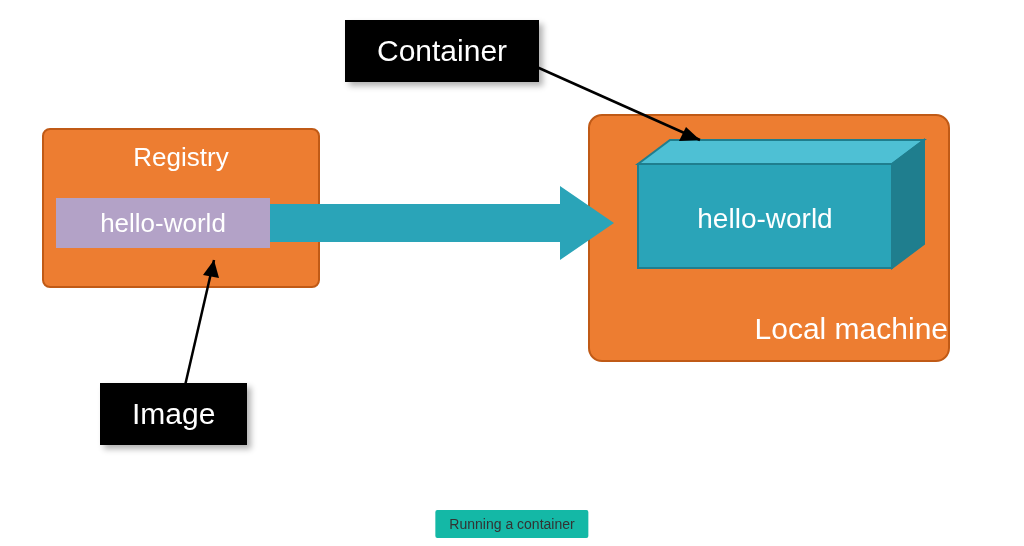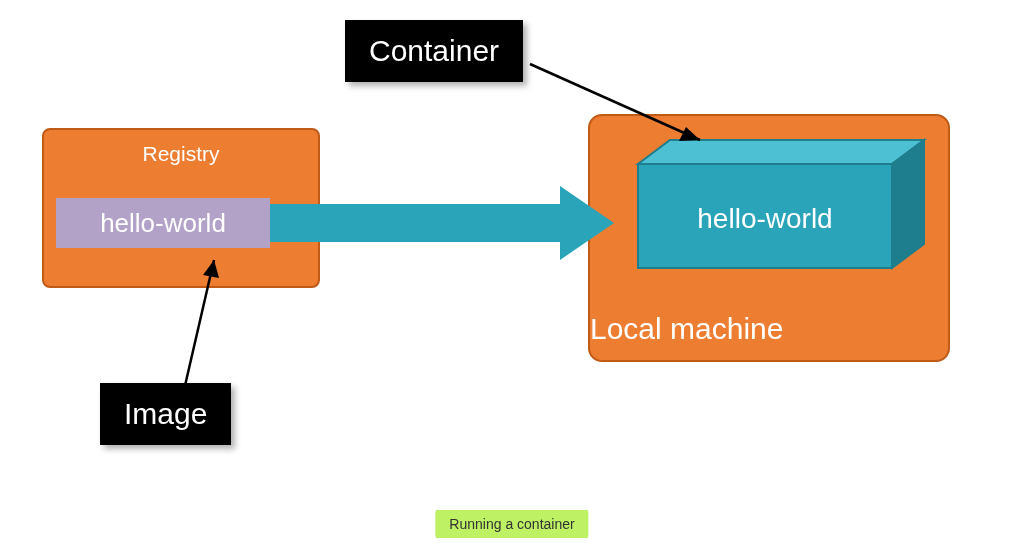--- a/index.html
+++ b/index.html
@@ -8,38 +8,38 @@
       height: 546px;
       font-family: -apple-system, BlinkMacSystemFont, "Segoe UI", Helvetica, Arial, sans-serif;
       background: #ffffff;
       position: relative;
       overflow: hidden;
     }
     .label-box {
       position: absolute;
       background: #000000;
       color: #ffffff;
-      padding: 14px 24px;
+      padding: 14px 32px;
       font-size: 30px;
       font-weight: 400;
       box-shadow: 4px 4px 6px rgba(0,0,0,0.3);
     }
     .registry-box {
       position: absolute;
       left: 42px;
       top: 128px;
       width: 278px;
       height: 160px;
       background: #ed7d31;
       border: 2px solid #c05a16;
       border-radius: 8px;
     }
     .registry-title {
       color: #ffffff;
-      font-size: 21px;
+      font-size: 26px;
       font-weight: 300;
       text-align: center;
       margin-top: 12px;
     }
     .image-chip {
       position: absolute;
       left: 56px;
       top: 198px;
       width: 214px;
       height: 50px;
@@ -58,31 +58,31 @@
       width: 362px;
       height: 248px;
       background: #ed7d31;
       border: 2px solid #c05a16;
       border-radius: 14px;
     }
     .localmachine-title {
       position: absolute;
       bottom: 14px;
       width: 100%;
-      text-align: left;
+      text-align: right;
       color: #ffffff;
       font-size: 30px;
       font-weight: 300;
     }
     .caption {
       position: absolute;
       left: 50%;
       transform: translateX(-50%);
       bottom: 8px;
-      background: #bef264;
+      background: #14b8a6;
       color: #333;
       font-size: 14px;
       padding: 6px 14px;
       border-radius: 2px;
     }
     svg.overlay {
       position: absolute;
       left: 0;
       top: 0;
       width: 1024px;

